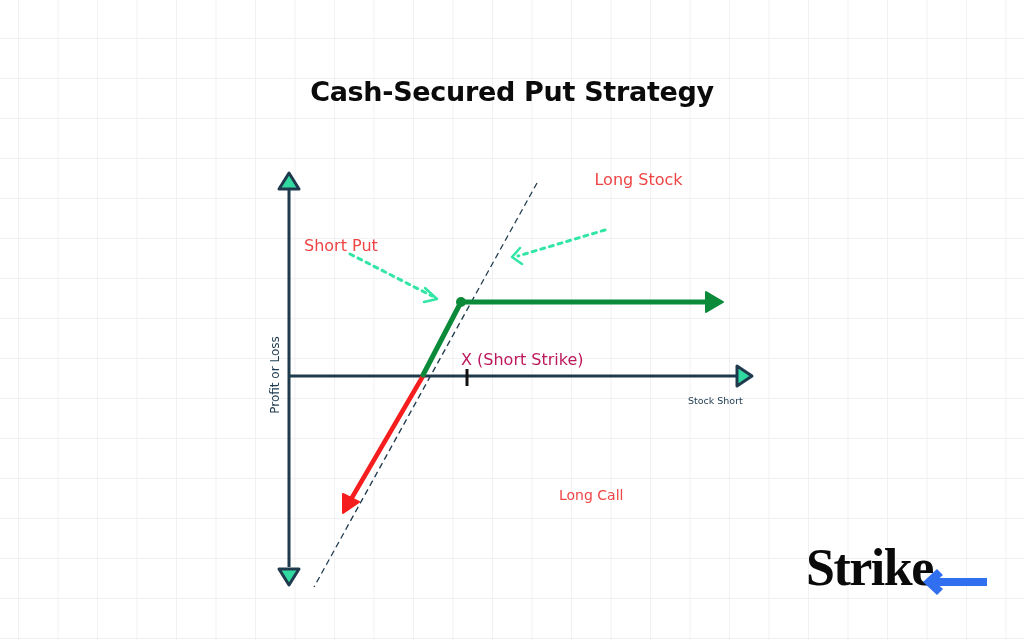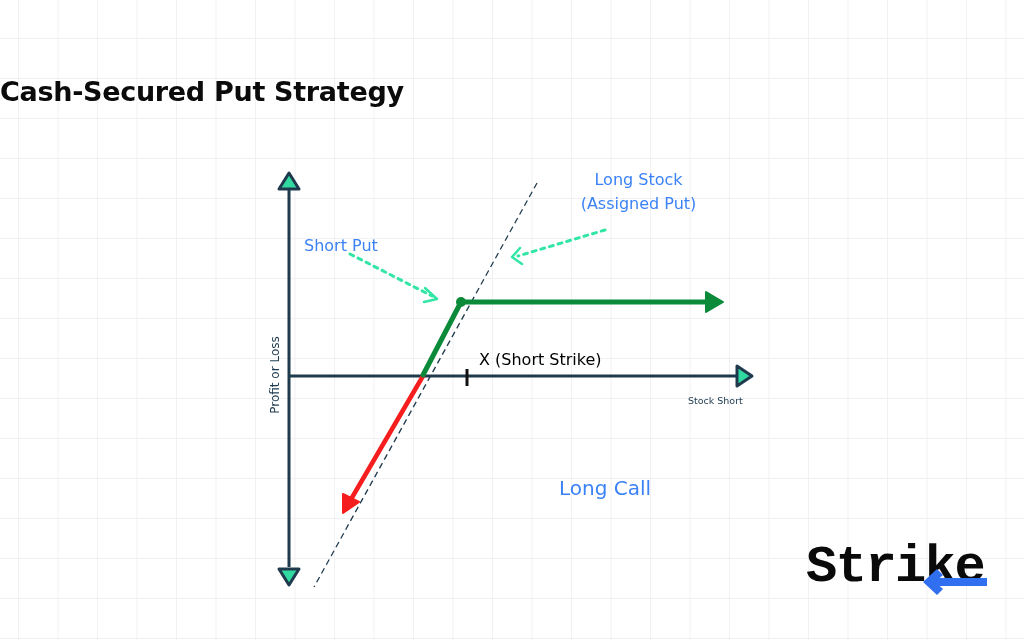--- a/index.html
+++ b/index.html
@@ -8,40 +8,40 @@
       background-color: #ffffff;
       background-image:
         linear-gradient(to right, #f1f1f3 1px, transparent 1px),
         linear-gradient(to bottom, #f1f1f3 1px, transparent 1px);
       background-size: 39.5px 40px;
       background-position: 18px 38px;
       font-family: "DejaVu Sans", sans-serif;
     }
     .title {
       position: absolute; left: 0; width: 1024px; top: 76px;
-      font-family: "DejaVu Sans", sans-serif;
+      text-align: center; font-family: "DejaVu Sans", sans-serif;
       font-weight: bold; font-size: 27px; color: #0b0b0b; letter-spacing: -0.3px;
     }
     svg.diagram { position: absolute; left: 0; top: 0; }
     .label {
-      position: absolute; color: #3b82f6; font-family: "DejaVu Sans", sans-serif;
+      position: absolute; color: #ef4444; font-family: "DejaVu Sans", sans-serif;
       white-space: nowrap;
     }
     .lbl-short-put { left: 304px; top: 236px; font-size: 16px; }
     .lbl-long-stock { left: 556px; top: 168px; width: 165px; text-align: center; font-size: 16px; line-height: 24px; }
-    .lbl-strike { left: 479px; top: 350px; font-size: 16px; color: #000000; }
+    .lbl-strike { left: 461px; top: 350px; font-size: 16px; color: #be185d; }
     .lbl-stock-price { left: 688px; top: 395px; font-size: 9.5px; color: #1c3a4e; }
-    .lbl-long-call { left: 559px; top: 476px; font-size: 20px; }
+    .lbl-long-call { left: 559px; top: 487px; font-size: 14px; }
     .lbl-pnl {
       position: absolute; left: 275px; top: 375px; font-size: 12px; color: #1c3a4e;
       transform: translate(-50%, -50%) rotate(-90deg); white-space: nowrap;
     }
     .logo {
       position: absolute; left: 806px; top: 542px;
-      font-family: Liberation Mono, monospace; font-weight: bold; font-size: 52px;
+      font-family: Liberation Serif, serif; font-weight: bold; font-size: 52px;
       letter-spacing: -1.5px; color: #0a0a0a; line-height: 1;
     }
     .logo .accent { position: relative; display: inline-block; }
     .logo-arrow { position: absolute; left: 921px; top: 566px; }
   </style>
 </head>
 <body>
 
 <div class="title">Cash-Secured Put Strategy</div>
 
@@ -68,21 +68,20 @@
   <line x1="350" y1="254" x2="432" y2="296" stroke="#33e6a6" stroke-width="3" stroke-dasharray="4,5" stroke-linecap="round"></line>
   <polyline points="425,288 437,299 424,302" fill="none" stroke="#33e6a6" stroke-width="2.5" stroke-linecap="round" stroke-linejoin="round"></polyline>
 
   <line x1="605" y1="230" x2="518" y2="256" stroke="#33e6a6" stroke-width="3" stroke-dasharray="4,5" stroke-linecap="round"></line>
   <polyline points="520,248 512,257 522,264" fill="none" stroke="#33e6a6" stroke-width="2.5" stroke-linecap="round" stroke-linejoin="round"></polyline>
 </svg>
 
 <div class="label lbl-short-put">Short Put</div>
 <div class="label lbl-long-stock">
   <div>Long Stock</div>
-  <div>(Assigned Put)</div>
 </div>
 <div class="label lbl-strike">X (Short Strike)</div>
 <div class="label lbl-stock-price">Stock Short</div>
 <div class="lbl-pnl">Profit or Loss</div>
 <div class="label lbl-long-call">Long Call</div>
 
 <div class="logo">
   <span>Stri</span><span class="accent">ke</span>
 </div>
 <svg class="logo-arrow" width="66" height="32" viewBox="0 0 66 32">

